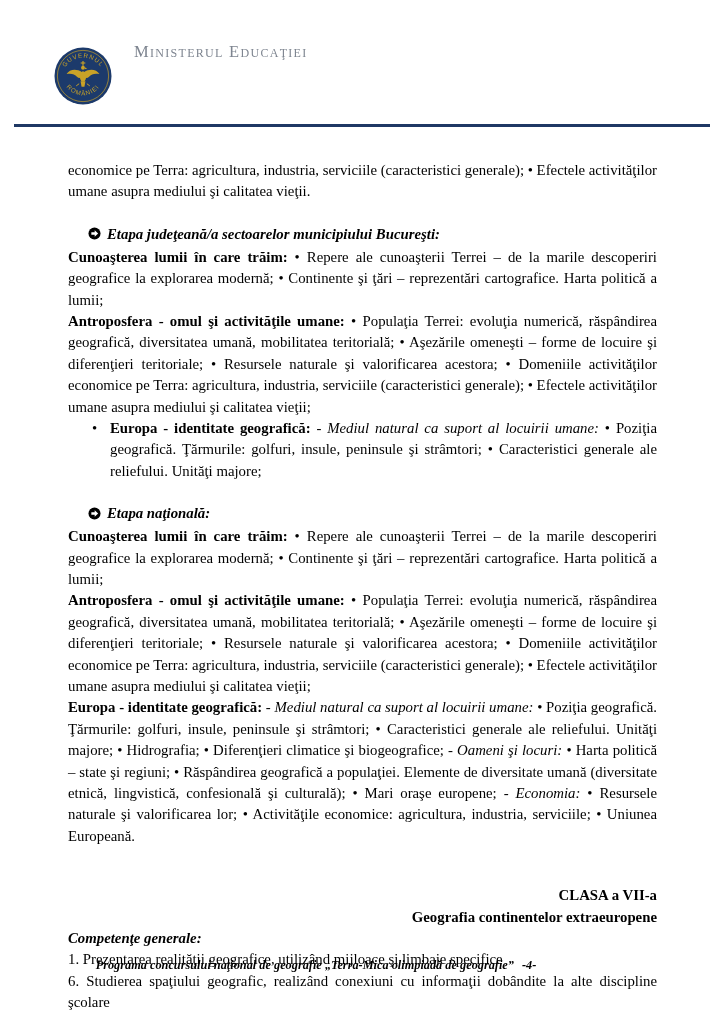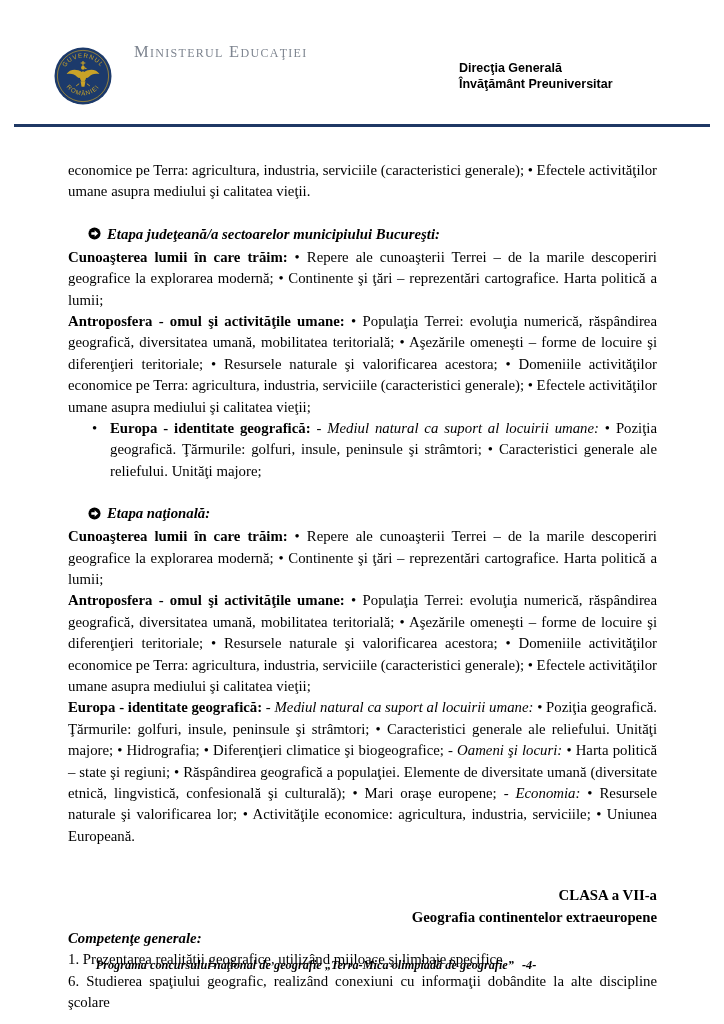--- a/index.html
+++ b/index.html
@@ -79,24 +79,20 @@
           <path d="M32 21.2 l2.4 0.8 -2.4 0.9 z"></path>
           <path d="M29 26 C23 22, 16 23, 13 28 C18 27, 21 28, 24 31 C26 33, 28 32, 29 30 Z"></path>
           <path d="M31 26 C37 22, 44 23, 47 28 C42 27, 39 28, 36 31 C34 33, 32 32, 31 30 Z"></path>
           <ellipse cx="30" cy="30.5" rx="3.2" ry="5.5"></ellipse>
           <path d="M27.5 35.5 L32.5 35.5 L31.5 41 L28.5 41 Z"></path>
           <path d="M26 38 l-3 2.2 M34 38 l3 2.2" stroke="#c9a227" stroke-width="1" fill="none"></path>
         </g>
       </svg>
     </div>
     <div class="ministry">Ministerul Educaţiei</div>
-    <div class="dept">
-      <div>Direcţia Generală</div>
-      <div>Învăţământ Preuniversitar</div>
-    </div>
   </div>
 
   <div class="rule"></div>
 
   <div class="content">
 
     <p class="para">economice pe Terra: agricultura, industria, serviciile (caracteristici generale); • Efectele activităţilor umane asupra mediului şi calitatea vieţii.</p>
 
     <p class="stage-heading"><span class="arrow-icon"><svg width="13" height="13" viewBox="0 0 14 14">
             <circle cx="7" cy="7" r="6.5" fill="#000"></circle>

